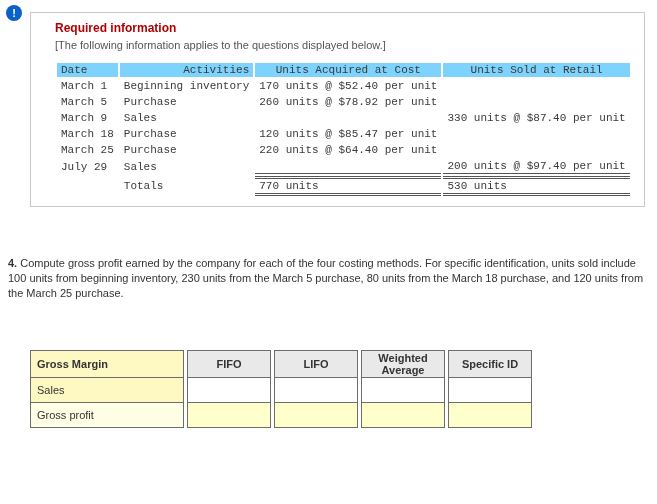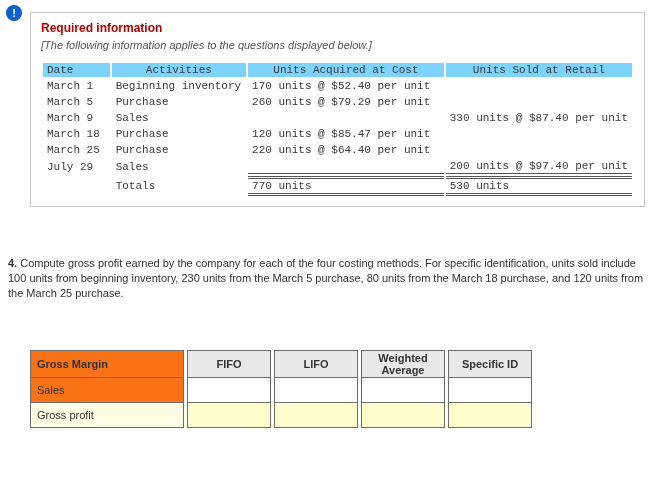--- a/index.html
+++ b/index.html
@@ -1,69 +1,69 @@
 <!DOCTYPE html>
 <html><head>
 <meta charset="utf-8">
 <style>
   html,body{margin:0;padding:0;background:#fff;font-family:Arial,Helvetica,sans-serif;font-size:11px;color:#333}
   .page{width:657px;height:504px;position:relative;box-sizing:border-box}
   .alert-dot{position:absolute;left:6px;top:5px;width:16px;height:16px;border-radius:50%;background:#0b61c7;color:#fff;font-weight:bold;display:flex;align-items:center;justify-content:center;font-size:11px}
-  .req-box{position:absolute;left:30px;top:12px;right:12px;border:1px solid #c9c9c9;padding:8px 10px}
+  .req-box{position:absolute;left:30px;top:12px;right:12px;border:1px solid #c9c9c9;padding:8px 24px}
   .req-title{color:#b10000;font-weight:bold;font-size:12px;margin-bottom:4px}
-  .req-sub{font-style:italic;color:#555;margin-bottom:8px}
+  .req-sub{color:#555;margin-bottom:8px}
   .req-body{color:#333;line-height:1.35}
   .data-table{margin-top:10px;font-family:"Courier New",monospace;font-size:11px;color:#3a3a3a}
   .data-table .hdr{background:#7dd3fc}
   .data-table td{padding:1px 4px;white-space:nowrap}
   .data-table .c1{width:80px}
   .data-table .c2{width:130px}
   .data-table .c3{width:222px}
   .data-table .c4{width:160px}
   .dbl-top{border-top:3px double #555}
   .question{position:absolute;left:8px;top:256px;right:12px;font-size:11px;line-height:1.35}
   .note{color:#b10000;font-weight:bold}
   .answer-table{position:absolute;left:30px;top:350px;border-collapse:collapse;font-size:11px}
   .answer-table th,.answer-table td{border:1px solid #6d6d6d;height:22px}
   .answer-table th{background:#e9e9e9;font-weight:bold;text-align:center}
   .answer-table td{background:#fff}
-  .answer-table .rowlabel{width:140px;background:#f97316;text-align:left;padding:0 6px}
+  .answer-table .rowlabel{width:140px;background:#fef9c3;text-align:left;padding:0 6px}
   .answer-table .col{width:80px}
   .answer-table .gp .col{background:#ffffcc}
   .answer-table .gp .rowlabel{background:#ffffe5}
   .sep-col{width:3px;border:none !important;background:#fff !important;padding:0}
 </style>
 </head>
 <body>
 
 <div class="page">
   <div class="alert-dot">!</div>
 
   <div class="req-box">
     <div class="req-title">Required information</div>
     <div class="req-sub">[The following information applies to the questions displayed below.]</div>
 
     <table class="data-table">
       <tbody>
           <tr class="hdr">
         <td class="c1">Date</td>
-        <td class="c2" style="text-align:center">Activities</td>
+        <td class="c2" style="text-align:right">Activities</td>
         <td class="c3" style="text-align:center">Units Acquired at Cost</td>
         <td class="c4" style="text-align:center">Units Sold at Retail</td>
       </tr>
       <tr>
             <td class="c1">March 1</td>
             <td class="c2">Beginning inventory</td>
             <td class="c3">170 units @ $52.40 per unit</td>
             <td class="c4"></td>
           </tr>
       <tr>
             <td class="c1">March 5</td>
             <td class="c2">Purchase</td>
-            <td class="c3">260 units @ $79.29 per unit</td>
+            <td class="c3">260 units @ $78.92 per unit</td>
             <td class="c4"></td>
           </tr>
       <tr>
             <td class="c1">March 9</td>
             <td class="c2">Sales</td>
             <td class="c3"></td>
             <td class="c4">330 units @ $87.40 per unit</td>
           </tr>
       <tr>
             <td class="c1">March 18</td>

